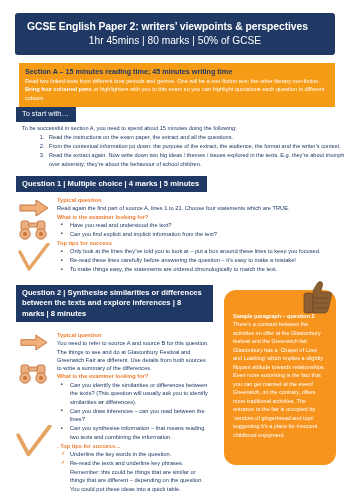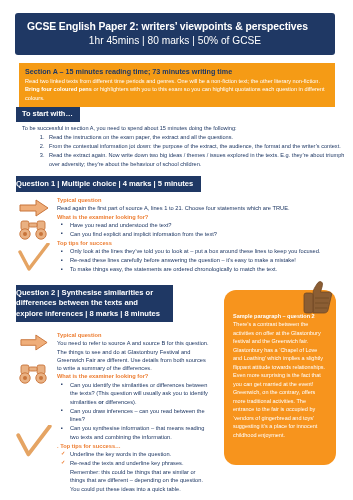--- a/index.html
+++ b/index.html
@@ -74,21 +74,21 @@
   .section-a-body b { font-weight: bold; }
 
   
   .start-label {
     position: absolute;
     left: 16px;
     top: 107px;
     background: #1f3864;
     color: #ffffff;
     font-size: 7.4px;
-    font-weight: bold;
+    font-weight: normal;
     padding: 3px 7px 3px 6px;
     line-height: 1.2;
   }
 
   .intro-line {
     position: absolute;
     left: 22px;
     top: 125px;
     width: 310px;
     font-size: 5.6px;
@@ -111,25 +111,25 @@
   ol.numbered li { margin-bottom: 0.5px; padding-left: 3px; }
 
   
   .q-header {
     position: absolute;
     background: #1f3864;
     color: #ffffff;
     font-size: 7.6px;
     font-weight: bold;
     line-height: 1.35;
-    padding: 3px 8px 3px 0;
+    padding: 3px 8px 3px 6px;
     box-sizing: border-box;
   }
   #q1-header { left: 16px; top: 176px; }
-  #q2-header { left: 16px; top: 285px; width: 157px; }
+  #q2-header { left: 16px; top: 285px; width: 197px; }
 
   
   .q-body {
     position: absolute;
     color: #1f3864;
   }
   #q1-body { left: 57px; top: 196px; width: 280px; }
   #q2-body { left: 57px; top: 331px; width: 152px; }
 
   .sub-head {
@@ -227,21 +227,21 @@
 <body>
 
 <div class="page">
 
   <div class="title-banner">
     <div class="title-main">GCSE English Paper 2: writers’ viewpoints &amp; perspectives</div>
     <div class="title-sub">1hr 45mins | 80 marks | 50% of GCSE</div>
   </div>
 
   <div class="section-a">
-    <div class="section-a-title">Section A – 15 minutes reading time; 73 minutes writing time</div>
+    <div class="section-a-title">Section A – 15 minutes reading time; 45 minutes writing time</div>
     <div class="section-a-body"><span>Read two linked texts from different time periods and genres. One will be a non-fiction text; the other literary non-fiction. </span><b>Bring four coloured pens</b><span> or highlighters with you to this exam so you can highlight quotations each question in different colours.</span></div>
   </div>
 
   <div class="start-label">To start with…</div>
   <div class="intro-line">To be successful in section A, you need to spend about 15 minutes doing the following:</div>
   <ol class="numbered">
     <li>Read the instructions on the exam paper, the extract and all the questions.</li>
     <li>From the contextual information jot down: the purpose of the extract, the audience, the format and the writer’s context.</li>
     <li>Read the extract again. Now write down two big ideas / themes / issues explored in the texts. E.g. they’re about triumph over adversity; they’re about the behaviour of school children.</li>
   </ol>

